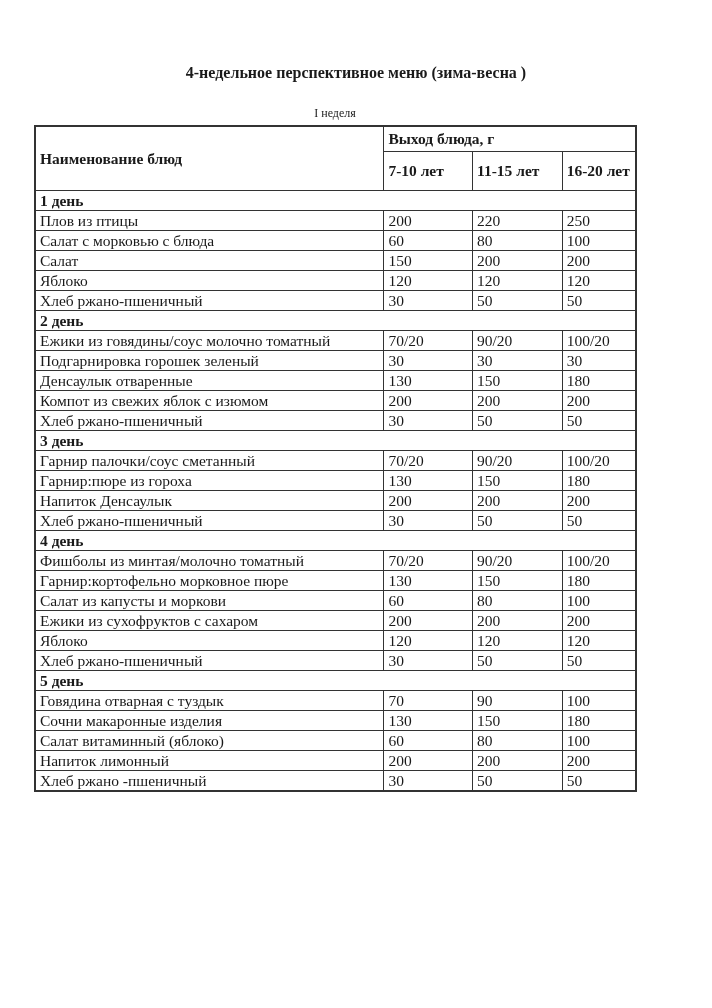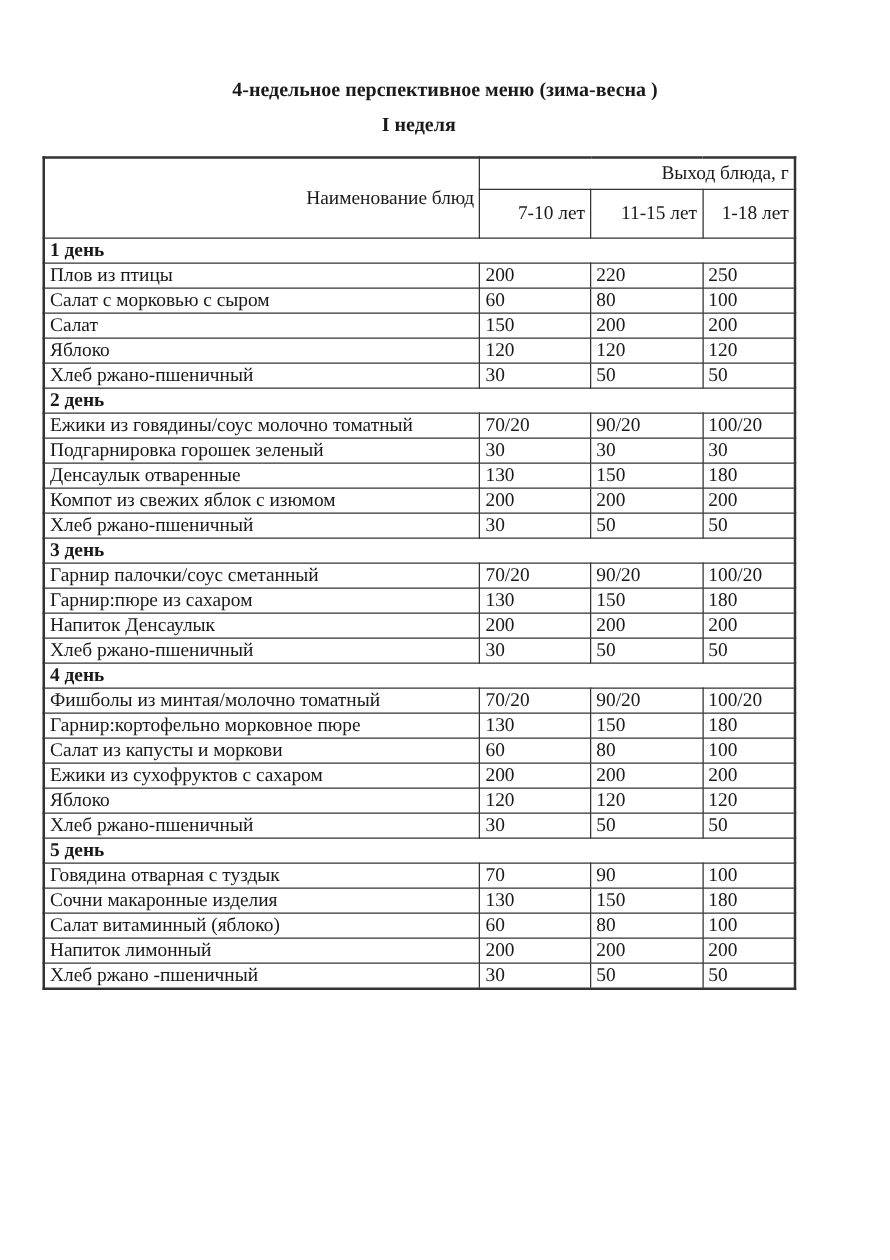--- a/index.html
+++ b/index.html
@@ -1,22 +1,22 @@
 <!DOCTYPE html>
 <html><head>
 <meta charset="utf-8">
 <style>
   html, body { margin: 0; padding: 0; background: #ffffff; }
   body { width: 712px; height: 1008px; position: relative; font-family: "Liberation Serif", serif; color: #1a1a1a; overflow: hidden; }
   .title { position: absolute; top: 64px; left: 0; width: 712px; text-align: center; font-weight: bold; font-size: 16px; }
-  .week { position: absolute; top: 92px; left: 34px; width: 602px; text-align: center; font-weight: bold; font-size: 16px; }
+  .week { position: absolute; top: 106px; left: 34px; width: 602px; text-align: center; font-weight: normal; font-size: 12px; }
   table { position: absolute; top: 125px; left: 34px; width: 603px; border-collapse: collapse; font-size: 15.5px; }
   td, th { border: 1px solid #333; padding: 0 4px; height: 19px; line-height: 19px; vertical-align: middle; }
   table { border: 2px solid #333; }
-  th { font-weight: normal; text-align: right; }
+  th { font-weight: bold; text-align: left; }
   th.name { width: 341px; }
   th.yield { height: 24px; line-height: 24px; }
   th.age { height: 38px; line-height: 18px; }
   td.day { font-weight: bold; }
   td.val { text-align: left; padding-left: 4px; }
   col.c1 { width: 350px; } col.c2 { width: 89px; } col.c3 { width: 90px; } col.c4 { width: 74px; }
 </style>
 </head>
 <body>
 
@@ -31,35 +31,35 @@
       <col class="c4">
     </colgroup>
   <thead>
     <tr>
       <th class="name" rowspan="2">Наименование блюд</th>
       <th class="yield" colspan="3">Выход блюда, г</th>
     </tr>
     <tr>
       <th class="age">7-10 лет</th>
       <th class="age">11-15 лет</th>
-      <th class="age">1-18 лет</th>
+      <th class="age">16-20 лет</th>
     </tr>
   </thead>
   <tbody id="menu-body">
       <tr>
         <td colspan="4" class="day">1 день</td>
       </tr>
       <tr>
         <td>Плов из птицы</td>
         <td class="val">200</td>
         <td class="val">220</td>
         <td class="val">250</td>
       </tr>
       <tr>
-        <td>Салат с морковью с сыром</td>
+        <td>Салат с морковью с блюда</td>
         <td class="val">60</td>
         <td class="val">80</td>
         <td class="val">100</td>
       </tr>
       <tr>
         <td>Салат</td>
         <td class="val">150</td>
         <td class="val">200</td>
         <td class="val">200</td>
       </tr>
@@ -111,21 +111,21 @@
       <tr>
         <td colspan="4" class="day">3 день</td>
       </tr>
       <tr>
         <td>Гарнир палочки/соус сметанный</td>
         <td class="val">70/20</td>
         <td class="val">90/20</td>
         <td class="val">100/20</td>
       </tr>
       <tr>
-        <td>Гарнир:пюре из сахаром</td>
+        <td>Гарнир:пюре из гороха</td>
         <td class="val">130</td>
         <td class="val">150</td>
         <td class="val">180</td>
       </tr>
       <tr>
         <td>Напиток Денсаулык</td>
         <td class="val">200</td>
         <td class="val">200</td>
         <td class="val">200</td>
       </tr>

